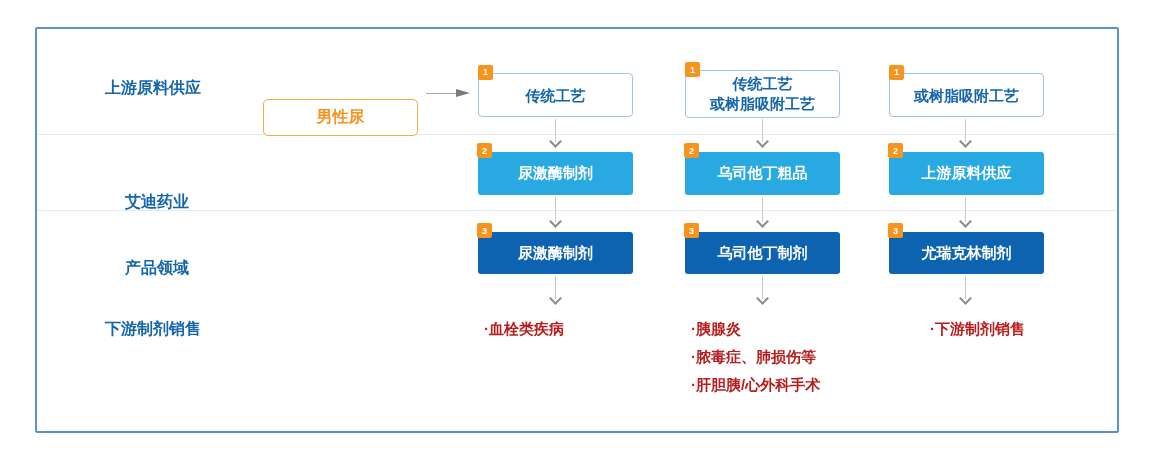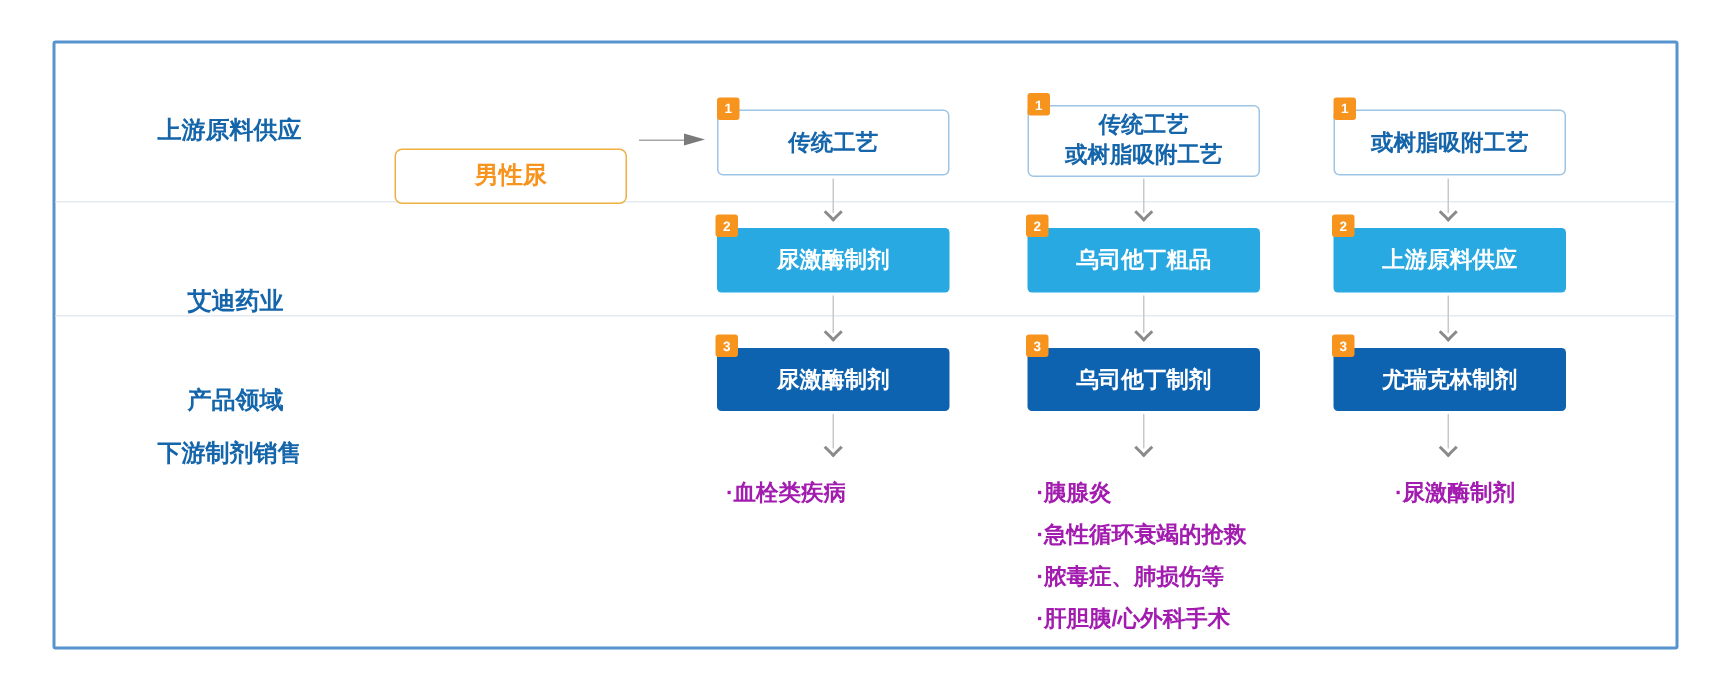--- a/index.html
+++ b/index.html
@@ -7,21 +7,21 @@
         font-family:"Liberation Sans",sans-serif;}
   .container{position:absolute;left:35px;top:27px;width:1084px;height:406px;
              border:2px solid #5694cd;border-radius:2px;background:#ffffff;box-sizing:border-box;}
   .divider{position:absolute;left:0;width:100%;height:1px;background:#e3eaf1;}
   .divider.d1{top:105px;}
   .divider.d2{top:181px;}
 
   .row-label{position:absolute;left:68px;color:#1565ab;font-weight:bold;font-size:16px;line-height:22px;white-space:pre;}
   .row-label.upstream{top:48px;}
   .row-label.company{top:118px;margin-left:20px;}
-  .row-label.downstream{top:263px;}
+  .row-label.downstream{top:289px;}
 
   .source-box{position:absolute;left:226px;top:46px;width:155px;height:37px;
               border:1px solid #efb041;border-radius:5px;background:#fff;box-sizing:border-box;
               display:flex;align-items:center;justify-content:center;
               color:#f7941e;font-weight:bold;font-size:16px;margin-top:24px;}
 
   .h-arrow{position:absolute;left:389px;top:60px;width:44px;height:10px;}
   .h-arrow .stem{position:absolute;left:0;top:4px;width:34px;height:1px;background:#a6a6a6;}
   .h-arrow .head{position:absolute;left:30px;top:0;width:0;height:0;
                  border-left:14px solid #7a7a7a;border-top:4.5px solid transparent;border-bottom:4.5px solid transparent;}
@@ -44,21 +44,21 @@
 
   .v-arrow{position:absolute;width:15px;}
   .v-arrow .v-stem{position:absolute;left:7px;top:0;width:1px;height:calc(100% - 7px);background:#c9c9c9;}
   .v-arrow .v-head{position:absolute;left:3px;bottom:3px;width:7px;height:7px;
                    border-right:2px solid #8a8a8a;border-bottom:2px solid #8a8a8a;transform:rotate(45deg);}
   .va1{top:90px;height:30px;}
   .va2{top:168px;height:32px;}
   .va3{top:247px;height:30px;}
   .vc1{left:511px;} .vc2{left:718px;} .vc3{left:921px;}
 
-  .apps{position:absolute;top:286px;color:#a21caf;font-weight:bold;font-size:15px;line-height:28px;}
+  .apps{position:absolute;top:286px;color:#b91c1c;font-weight:bold;font-size:15px;line-height:28px;}
   .apps.a1{left:447px;}
   .apps.a2{left:654px;}
   .apps.a3{left:893px;}
 </style>
 </head>
 <body>
 
 <div class="page">
   <div class="container">
 
@@ -103,39 +103,38 @@
     <div class="crude-box c2">
       <span class="badge">2</span>
       <span>乌司他丁粗品</span>
     </div>
     <div class="form-box c2">
       <span class="badge">3</span>
       <span>乌司他丁制剂</span>
     </div>
     <div class="apps a2">
       <div>·胰腺炎</div>
-      <div>·急性循环衰竭的抢救</div>
       <div>·脓毒症、肺损伤等</div>
       <div>·肝胆胰/心外科手术</div>
     </div>
 
     <div class="process-box c3">
       <span class="badge">1</span>
       <span>或树脂吸附工艺</span>
     </div>
     <div class="crude-box c3">
       <span class="badge">2</span>
       <span>上游原料供应</span>
     </div>
     <div class="form-box c3">
       <span class="badge">3</span>
       <span>尤瑞克林制剂</span>
     </div>
     <div class="apps a3">
-      <div>·尿激酶制剂</div>
+      <div>·下游制剂销售</div>
     </div>
 
     <div class="v-arrow va1 vc1">
         <span class="v-stem"></span>
         <span class="v-head"></span>
       </div>
     <div class="v-arrow va1 vc2">
         <span class="v-stem"></span>
         <span class="v-head"></span>
       </div>

